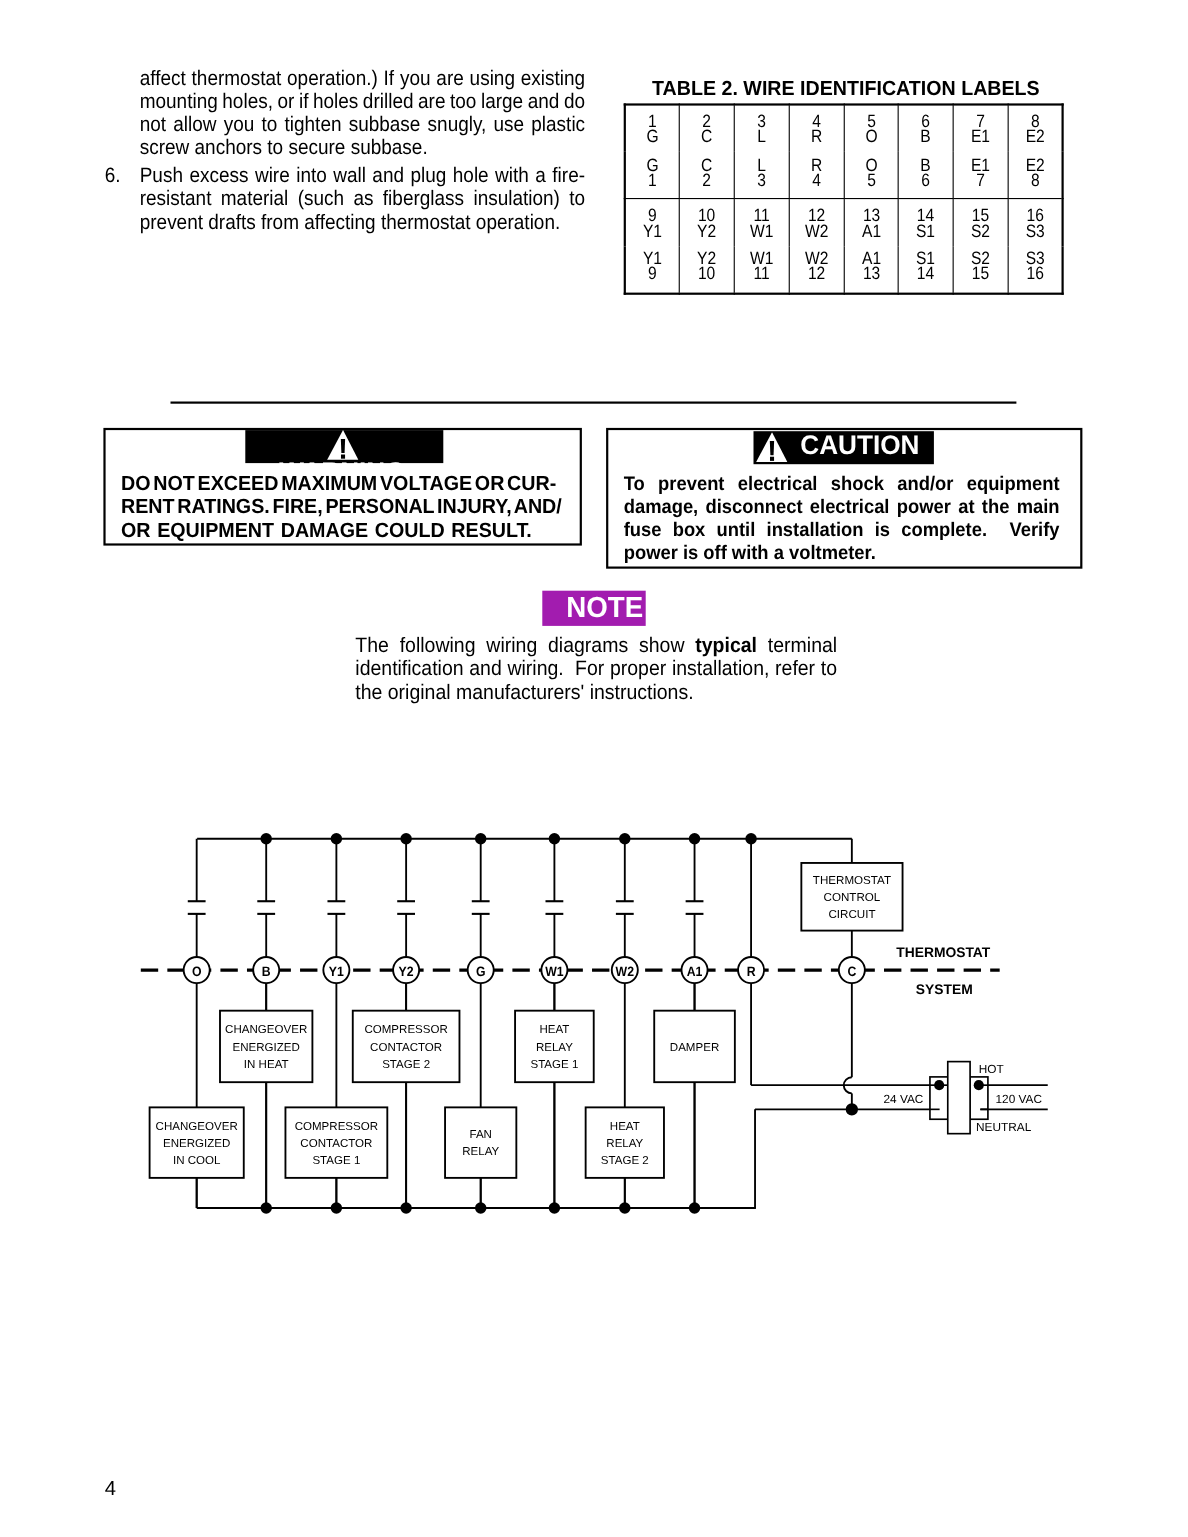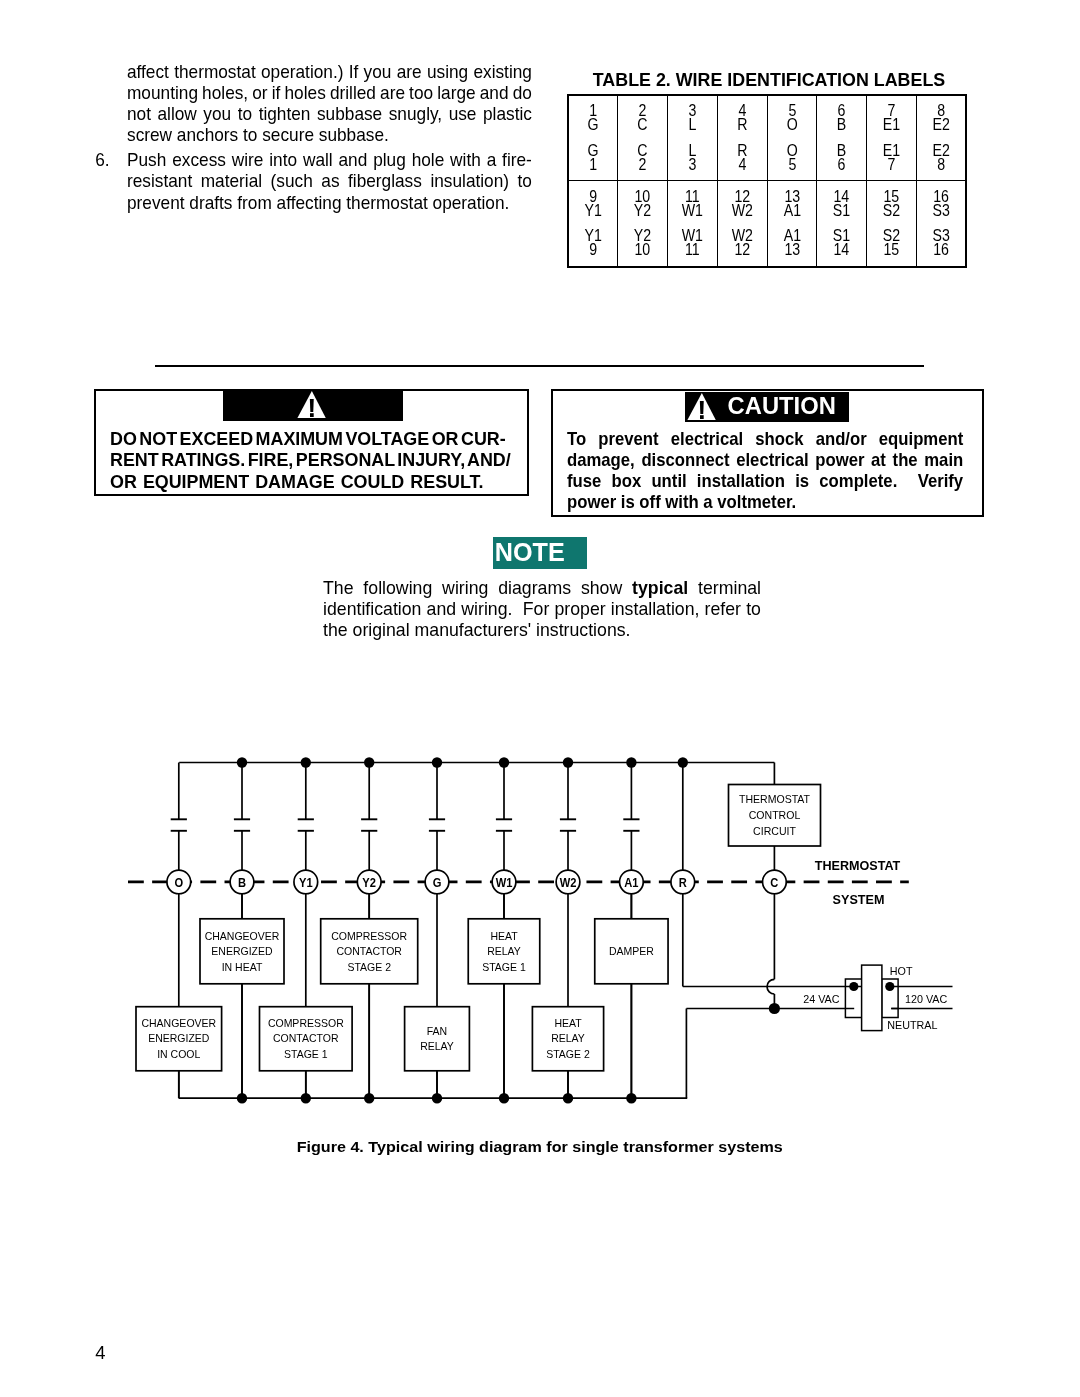--- a/index.html
+++ b/index.html
@@ -52,22 +52,22 @@
   .safetext{font-weight:bold;}
   .sline{white-space:nowrap;display:block;}
   .sline.jfull{display:flex;justify-content:space-between;}
   #warn-lines{position:absolute;left:13.5px;top:37px;width:404px;
               font-size:18.6px;line-height:21.4px;letter-spacing:-0.03px;
               transform:scaleX(0.963);transform-origin:0 0;}
   #warn-lines .sline{word-spacing:-2.5px;}
   #warn-lines .sline:last-child{word-spacing:1.2px;}
   
   .notebanner{position:absolute;left:492.5px;top:537px;width:94px;height:31.5px;
-              background:#0f766e;color:#fff;font-weight:bold;font-size:26.5px;
-              line-height:31.5px;text-align:left;box-sizing:border-box;}
+              background:#a21caf;color:#fff;font-weight:bold;font-size:26.5px;
+              line-height:31.5px;text-align:right;box-sizing:border-box;}
   .notebanner span{display:inline-block;transform:scaleX(0.95);}
   .notetext{position:absolute;left:323px;top:576.8px;width:470px;
             font-size:19.0px;line-height:21.15px;
             transform:scaleX(0.932);transform-origin:0 0;}
   .nline{white-space:nowrap;display:block;}
   .nline.jfull{display:flex;justify-content:space-between;}
   .nline.jfull2{display:flex;justify-content:space-between;}
   .nline.jfull2 > span{white-space:pre;}
   .nline .b{font-weight:bold;}
 
@@ -536,17 +536,16 @@
       <circle cx="853.8" cy="246.5" r="4.6" fill="#000"></circle>
       <circle cx="889.8" cy="246.5" r="4.6" fill="#000"></circle>
       <line x1="898.1" y1="246.5" x2="952.5" y2="246.5" stroke="#000" stroke-width="1.5" stroke-linecap="butt"></line>
       <line x1="891.2" y1="268.5" x2="952.5" y2="268.5" stroke="#000" stroke-width="1.5" stroke-linecap="butt"></line>
       <text x="803.2" y="262.9" font-size="10.75" font-family="&quot;Liberation Sans&quot;, sans-serif" text-anchor="start" fill="#000" font-weight="normal">24 VAC</text>
       <text x="905" y="262.9" font-size="10.75" font-family="&quot;Liberation Sans&quot;, sans-serif" text-anchor="start" fill="#000" font-weight="normal">120 VAC</text>
       <text x="889.8" y="235" font-size="10.75" font-family="&quot;Liberation Sans&quot;, sans-serif" text-anchor="start" fill="#000" font-weight="normal">HOT</text>
       <text x="887.3" y="288.5" font-size="10.75" font-family="&quot;Liberation Sans&quot;, sans-serif" text-anchor="start" fill="#000" font-weight="normal">NEUTRAL</text>
     </svg>
 
-  <div class="figcap"><span>Figure 4. Typical wiring diagram for single transformer systems</span></div>
 
   <div class="pagenum">4</div>
 
 </div>
 
 </body></html>

